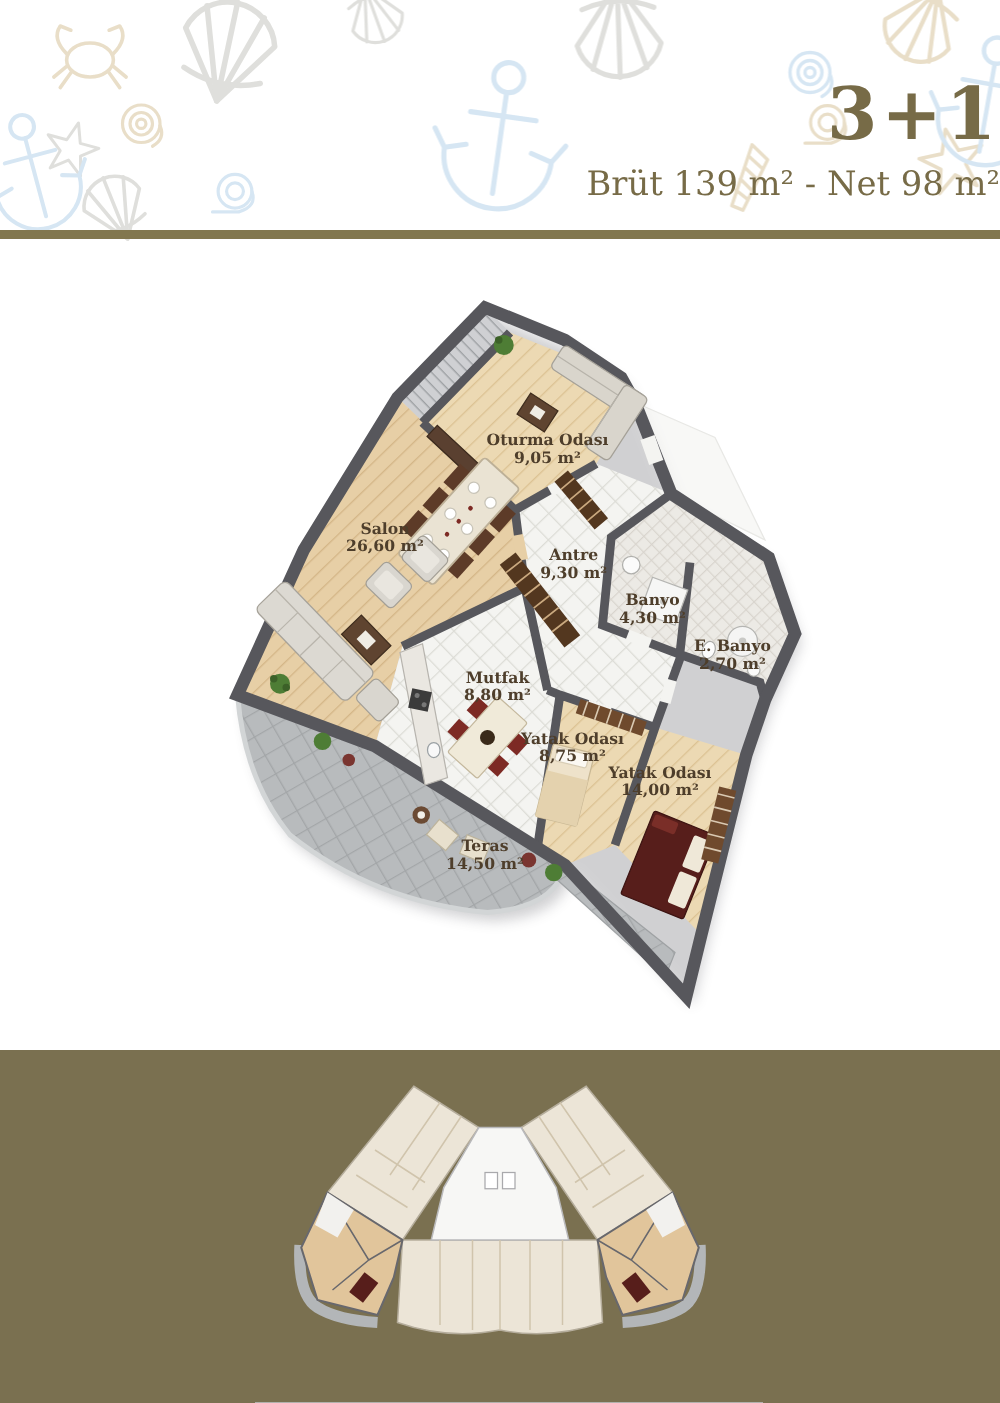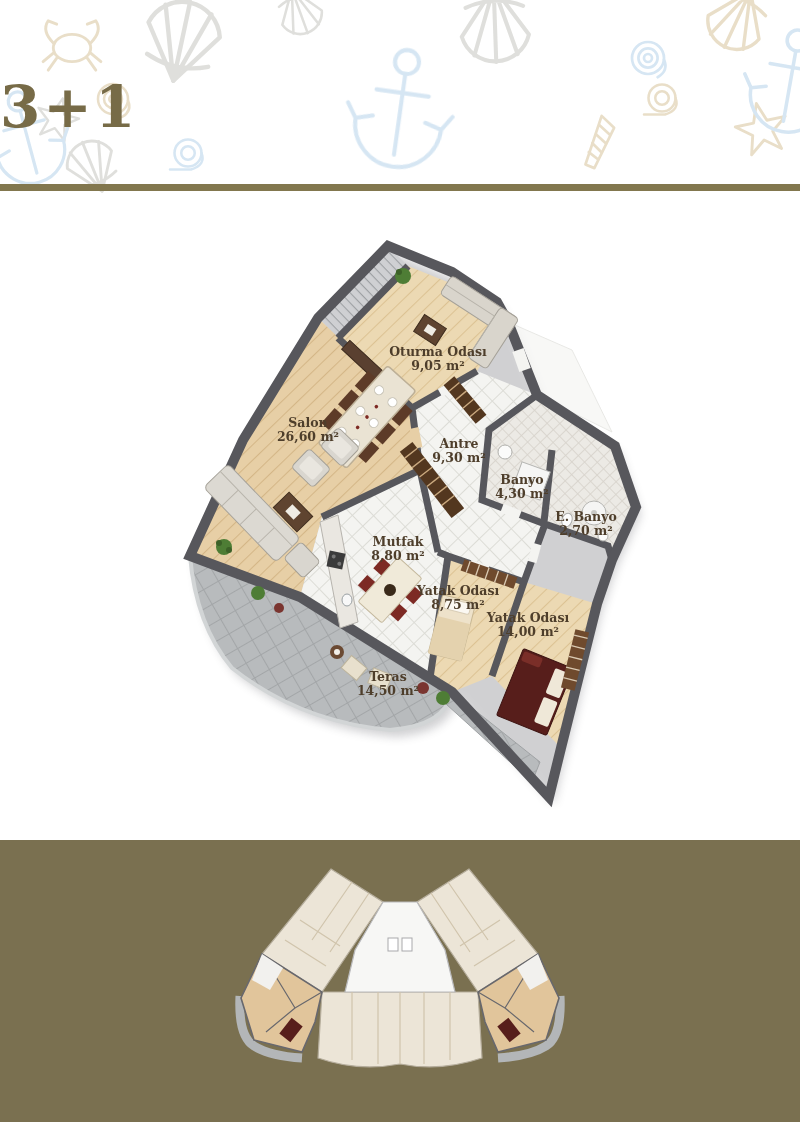--- a/index.html
+++ b/index.html
@@ -1,19 +1,19 @@
 <!DOCTYPE html>
 <html><head>
 <meta charset="utf-8">
 <style>
   html,body{margin:0;padding:0;background:#888;}
   .page{position:relative;width:800px;height:1122px;margin:0 auto;background:#ffffff;overflow:hidden;
         font-family:"DejaVu Serif",serif;}
   .art{position:absolute;inset:0;display:block;}
-  header{position:absolute;top:16px;left:0;right:0;text-align:left;z-index:3;pointer-events:none;}
+  header{position:absolute;top:0;left:0;right:0;text-align:right;z-index:3;pointer-events:none;padding-left:16px;}
   h1{margin:62px 0 0;font-weight:700;font-size:58px;line-height:1;color:#776b47;letter-spacing:3px;
      font-family:"DejaVu Serif",serif;}
   .subtitle{margin:12px 0 0;font-size:27px;color:#776b47;font-family:"DejaVu Serif",serif;}
   text.lbl{font-family:"DejaVu Serif",serif;font-size:12.5px;font-weight:600;fill:#4e3e2b;text-anchor:middle;}
   .ico{fill:none;stroke-width:1.7;stroke-linecap:round;stroke-linejoin:round;}
 </style>
 </head>
 <body>
 
 <div class="page">
@@ -327,15 +327,16 @@
       <path d="M538,954 L517,968 L530,990 L548,980 Z" fill="#f2f1ee"></path>
       <g transform="translate(509,1030) rotate(-38)">
             <rect x="-7" y="-10" width="14" height="20" fill="#571e1b"></rect>
           </g>
     </g>
   </g>
 </svg>
 
 <header>
   <h1>3+1</h1>
+  <p class="subtitle">Brüt 139 m² - Net 98 m²</p>
 </header>
 
 </div>
 
 </body></html>

